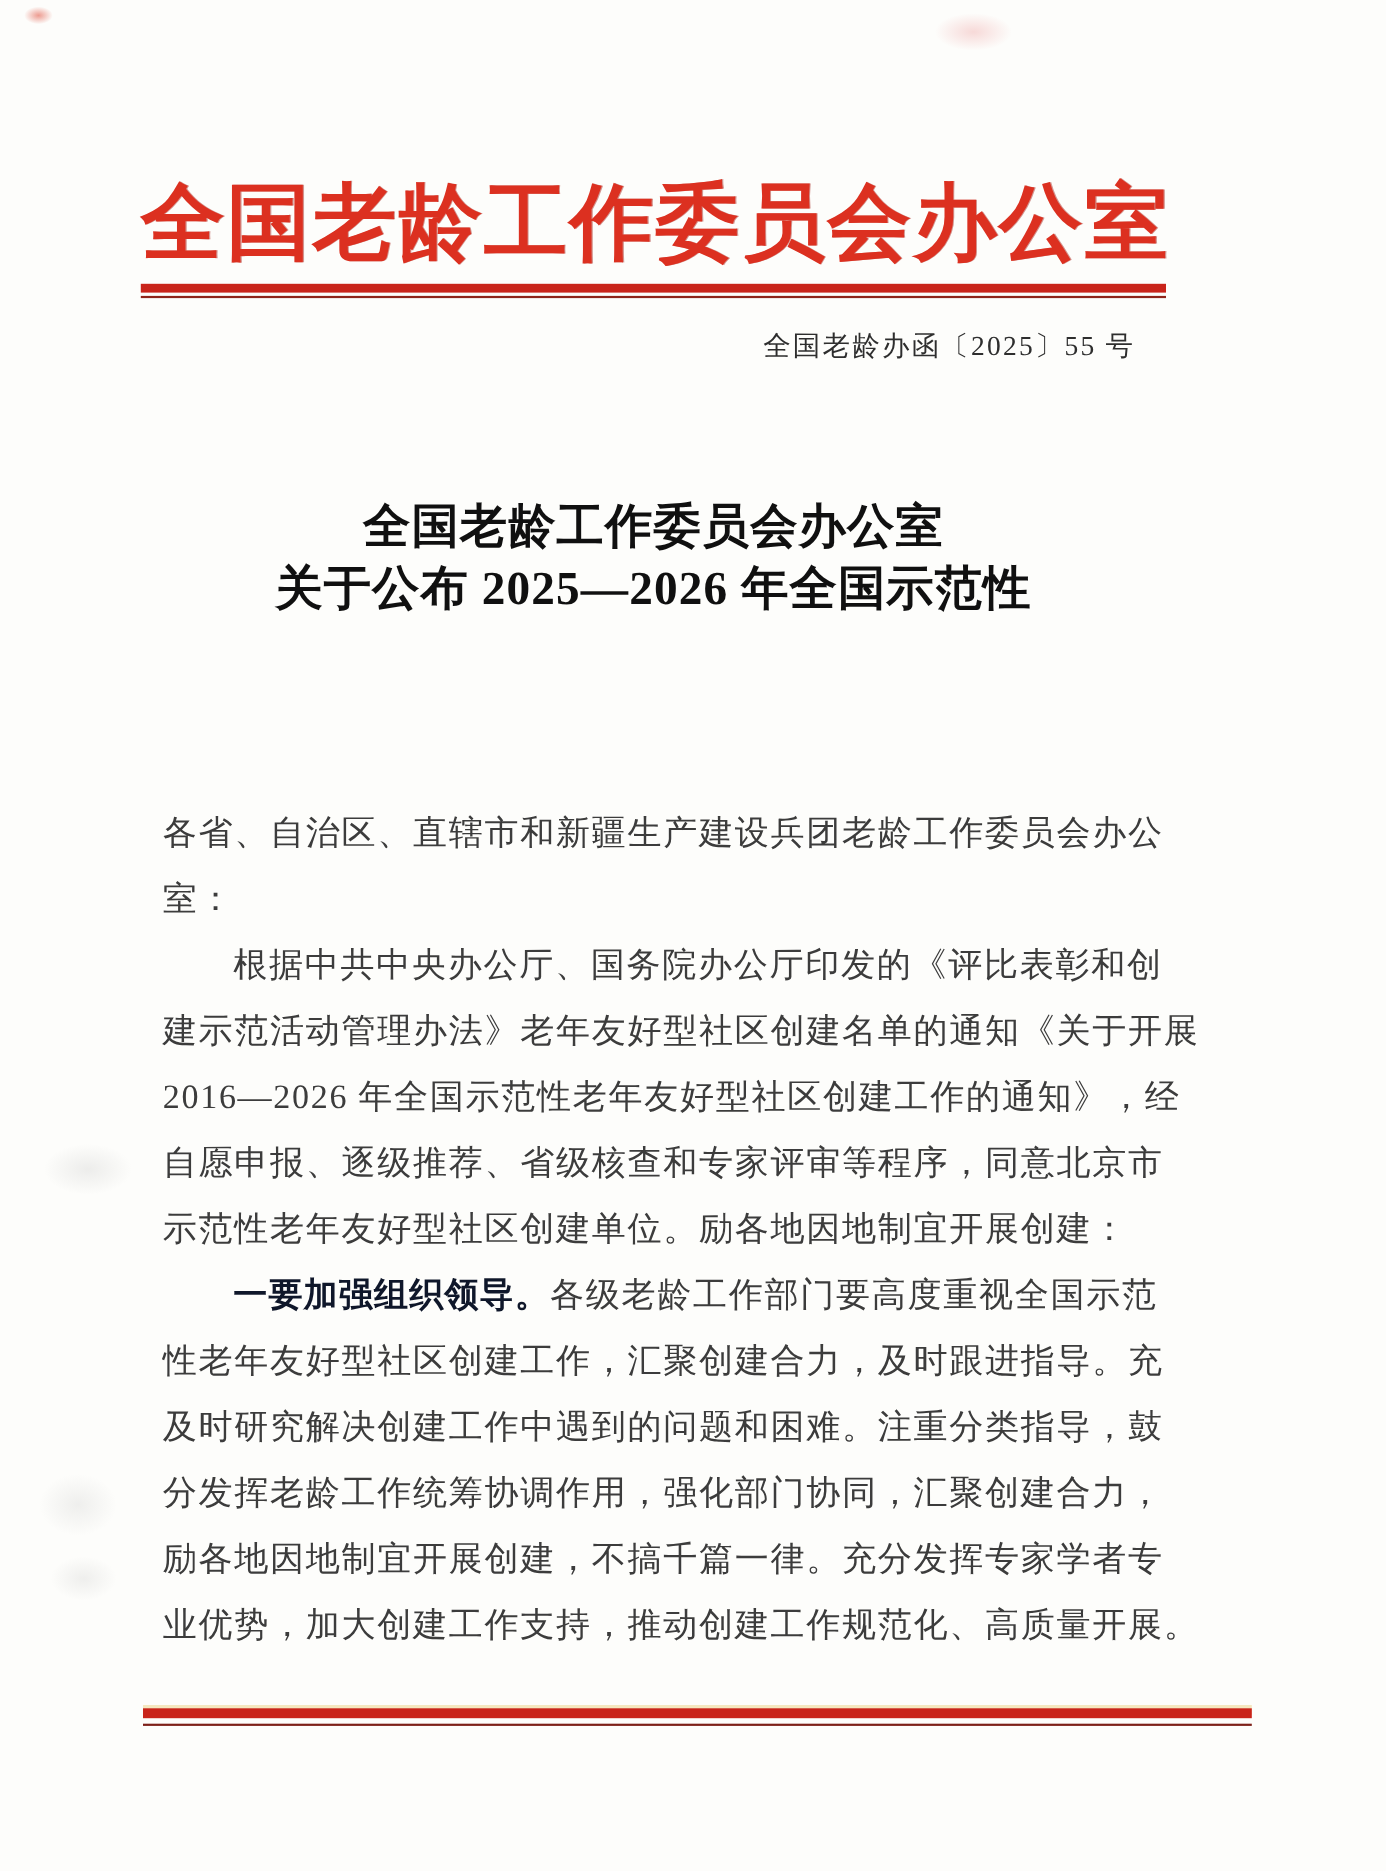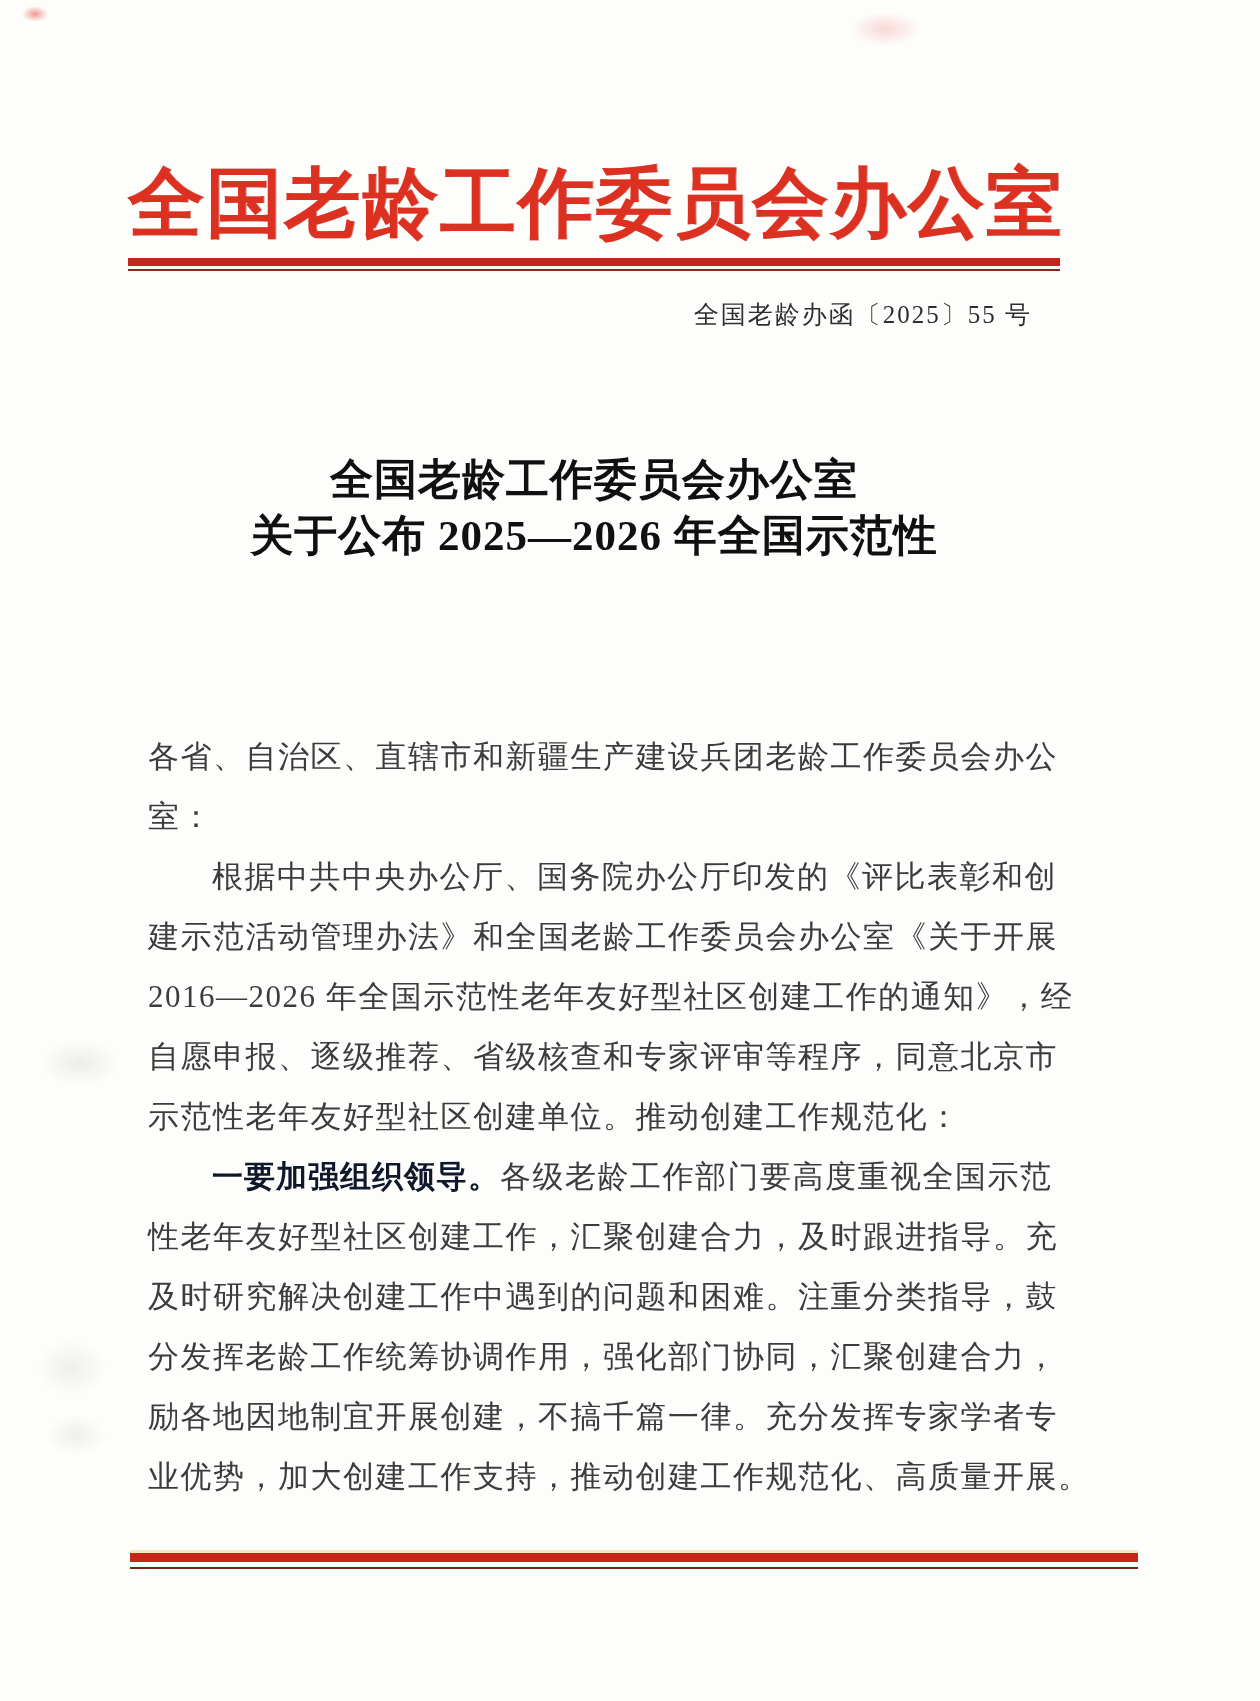--- a/index.html
+++ b/index.html
@@ -73,24 +73,24 @@
 
   <div class="title-block">
     <div>全国老龄工作委员会办公室</div>
     <div>关于公布 2025—2026 年全国示范性</div>
   </div>
 
   <div class="body-text">
       <div class="body-line">各省、自治区、直辖市和新疆生产建设兵团老龄工作委员会办公</div>
       <div class="body-line">室：</div>
       <div class="body-line indent">根据中共中央办公厅、国务院办公厅印发的《评比表彰和创</div>
-      <div class="body-line">建示范活动管理办法》和全国老龄工作委员会办公室《关于开展</div>
+      <div class="body-line">建示范活动管理办法》老年友好型社区创建名单的通知《关于开展</div>
       <div class="body-line">2016—2026 年全国示范性老年友好型社区创建工作的通知》，经</div>
       <div class="body-line">自愿申报、逐级推荐、省级核查和专家评审等程序，同意北京市</div>
-      <div class="body-line">示范性老年友好型社区创建单位。推动创建工作规范化：</div>
+      <div class="body-line">示范性老年友好型社区创建单位。励各地因地制宜开展创建：</div>
       <div class="body-line indent"><span class="lead-bold">一要加强组织领导。</span>各级老龄工作部门要高度重视全国示范</div>
       <div class="body-line">性老年友好型社区创建工作，汇聚创建合力，及时跟进指导。充</div>
       <div class="body-line">及时研究解决创建工作中遇到的问题和困难。注重分类指导，鼓</div>
       <div class="body-line">分发挥老龄工作统筹协调作用，强化部门协同，汇聚创建合力，</div>
       <div class="body-line">励各地因地制宜开展创建，不搞千篇一律。充分发挥专家学者专</div>
       <div class="body-line">业优势，加大创建工作支持，推动创建工作规范化、高质量开展。</div>
     </div>
 
   <div class="rule-bottom"></div>
   <div class="rule-bottom-thin"></div>

